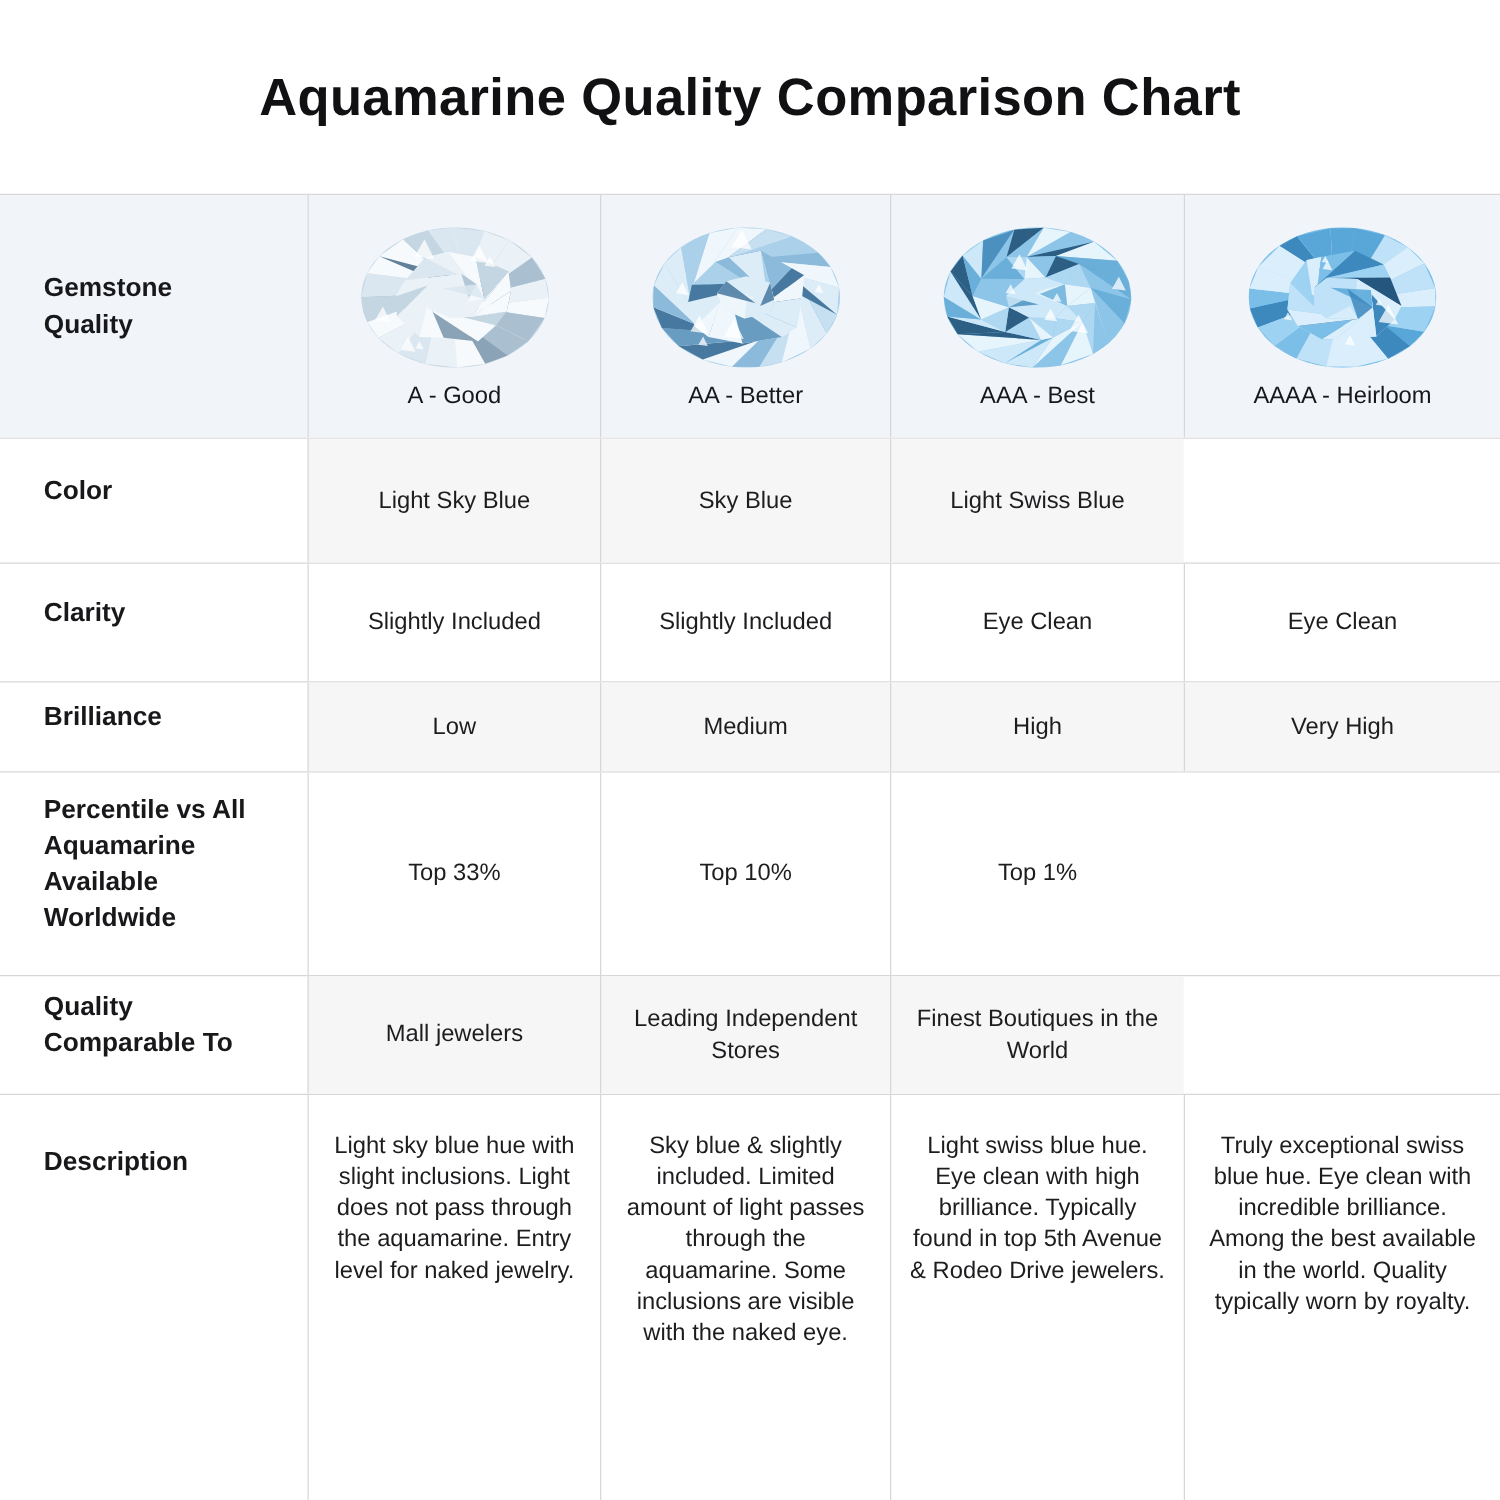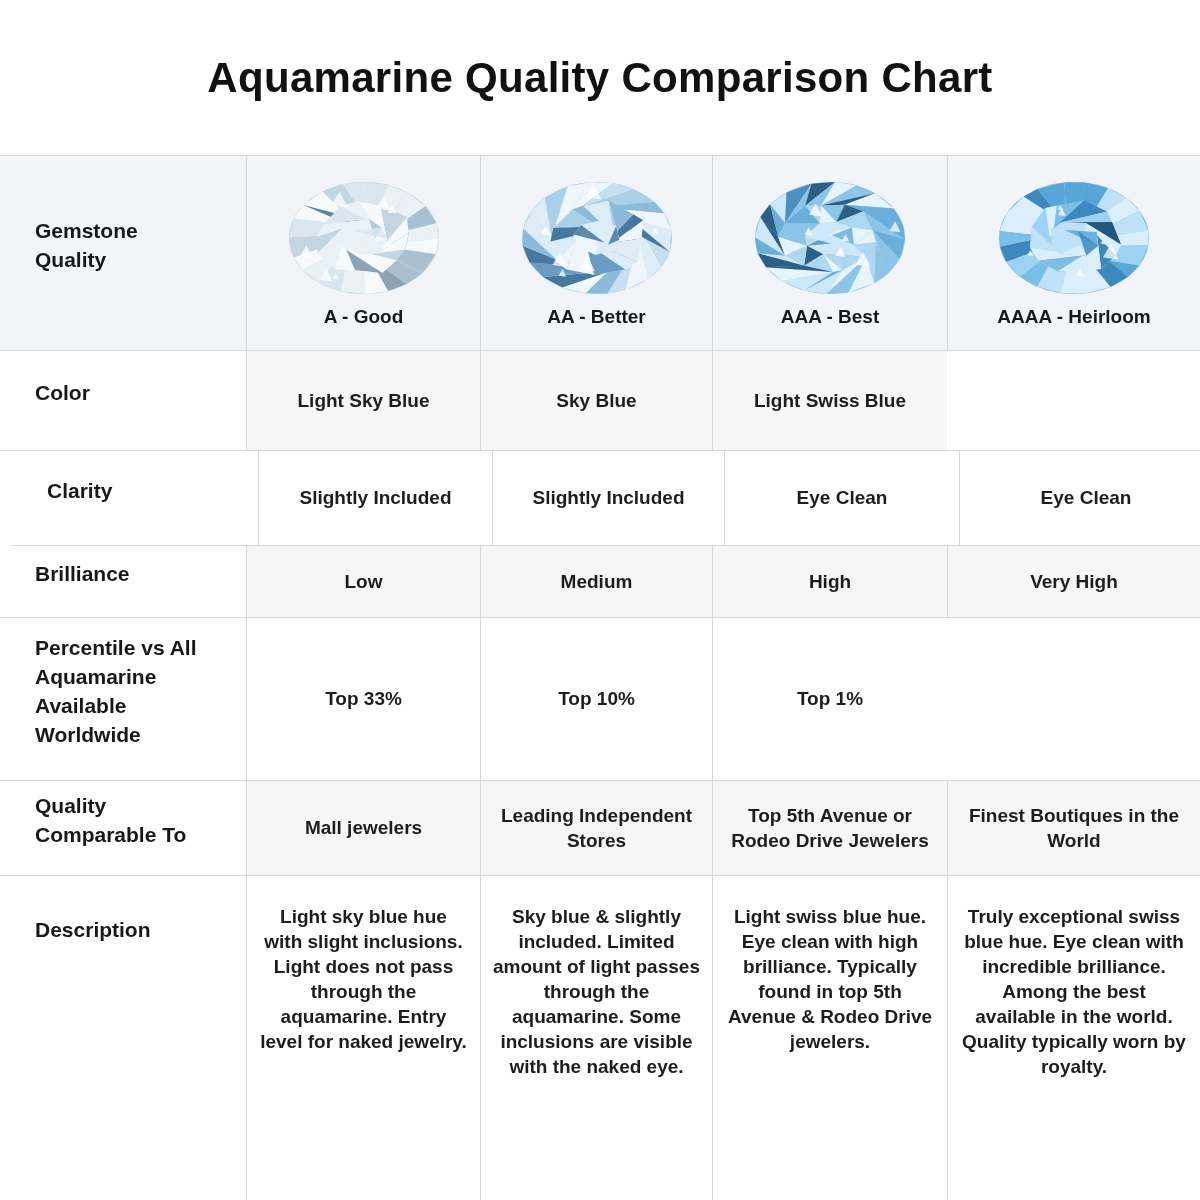--- a/index.html
+++ b/index.html
@@ -19,27 +19,27 @@
     color:var(--title-color,#111);
   }
 
   .table { width:1200px; border-top:1px solid var(--border,#d7d7d7); }
   .row {
     display:grid;
     grid-template-columns:246px 234px 232px 235px 253px;
     border-bottom:1px solid var(--border,#d7d7d7);
   }
   .row:last-child { border-bottom:none; }
-  .cell { min-width:0; border-left:1px solid var(--border,#d7d7d7);font-weight:bold; }
+  .cell { min-width:0; border-left:1px solid var(--border,#d7d7d7); }
   .cell:first-child { border-left:none; }
 
   .row-header { height:195px; }
   .row-header .cell { background:var(--header-bg,#f1f5fa); }
   .row-color { height:100px; }
-  .row-clarity { height:95px;margin-left:12px; }
+  .row-clarity { height:95px; }
   .row-brilliance { height:72px; }
   .row-percentile { height:163px; }
   .row-quality { height:95px; }
   .row-description { height:325px; }
   .row-alt .cell.v { background:var(--alt-cell-bg,#f6f6f6); }
 
   .label-cell {
     display:flex; align-items:center;
     padding:10px 18px 24px 35px;
     font-size:21px; font-weight:700; line-height:1.38;
@@ -397,21 +397,20 @@
       <div class="cell v">Top 33%</div>
       <div class="cell v">Top 10%</div>
       <div class="cell v">Top 1%</div>
     </div>
 
     <div class="row row-quality row-alt">
       <div class="cell label-cell">Quality
 Comparable To</div>
       <div class="cell v">Mall jewelers</div>
       <div class="cell v">Leading Independent Stores</div>
-      <div class="cell v">Top 5th Avenue or Rodeo Drive Jewelers</div>
       <div class="cell v">Finest Boutiques in the World</div>
     </div>
 
     <div class="row row-description">
       <div class="cell label-cell" style="align-items:flex-start;padding-top:40px;">Description</div>
       <div class="cell v">Light sky blue hue with slight inclusions. Light does not pass through the aquamarine. Entry level for naked jewelry.</div>
       <div class="cell v">Sky blue &amp; slightly included. Limited amount of light passes through the aquamarine. Some inclusions are visible with the naked eye.</div>
       <div class="cell v">Light swiss blue hue. Eye clean with high brilliance. Typically found in top 5th Avenue &amp; Rodeo Drive jewelers.</div>
       <div class="cell v">Truly exceptional swiss blue hue. Eye clean with incredible brilliance. Among the best available in the world. Quality typically worn by royalty.</div>
     </div>

